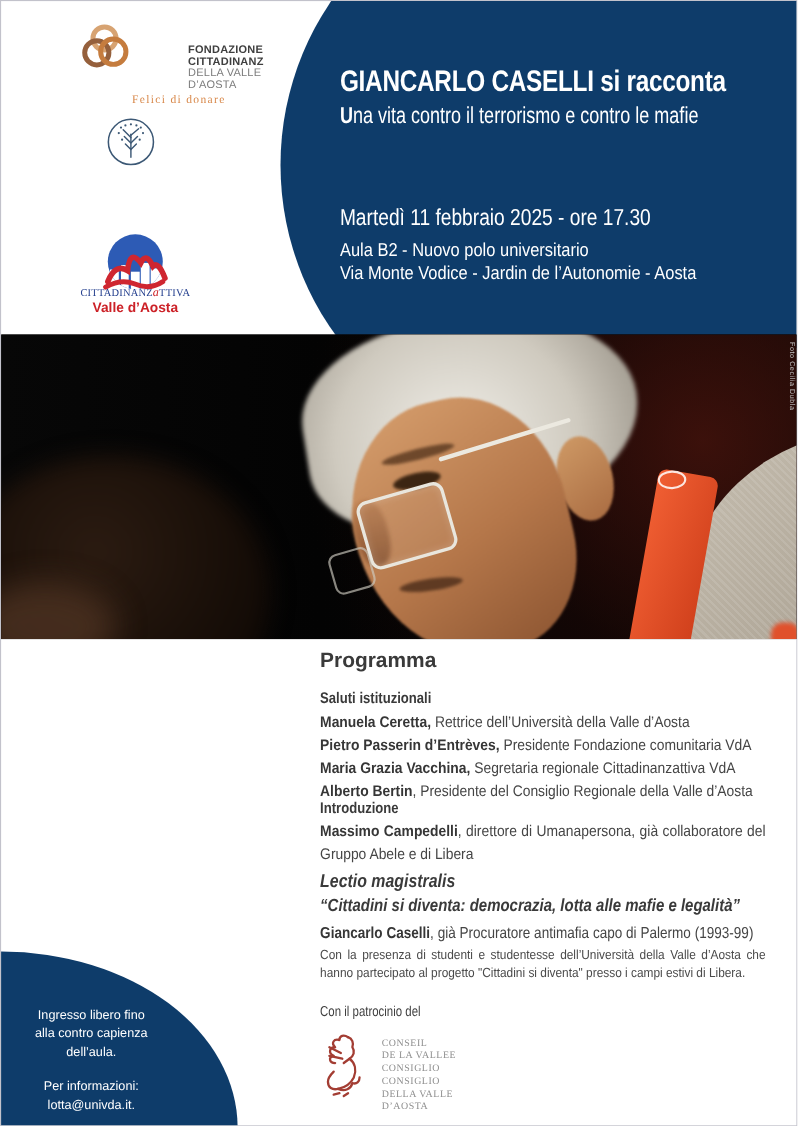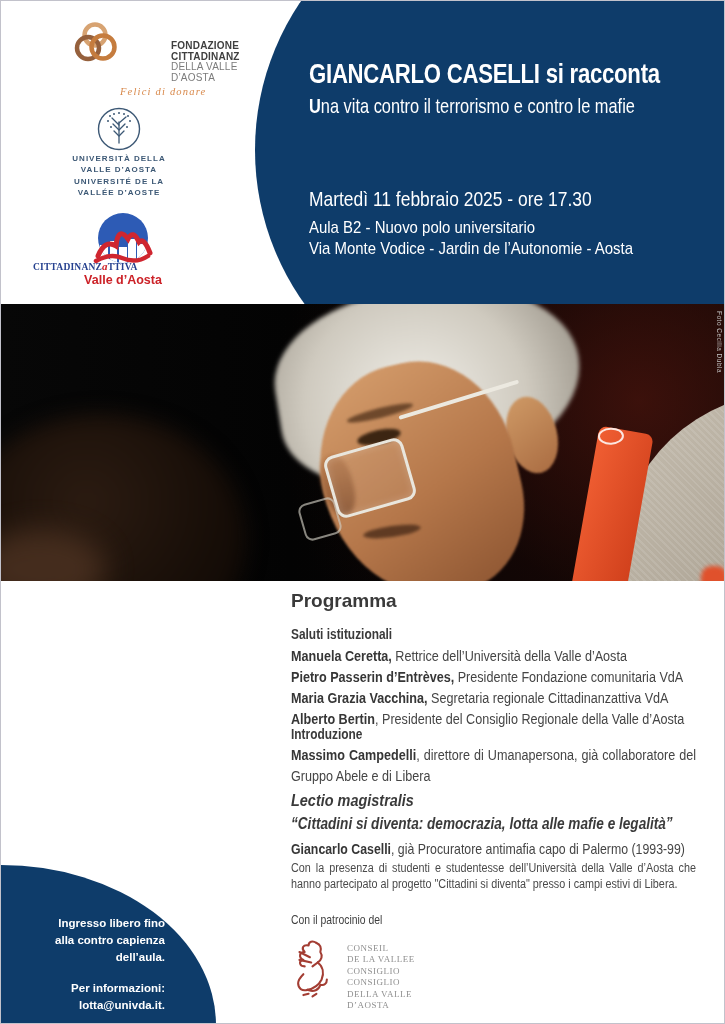--- a/index.html
+++ b/index.html
@@ -28,24 +28,24 @@
   .hdr .subtitle{top:93px;font-size:21px;}
   .hdr .subtitle b{font-weight:bold;}
   .hdr .date{top:186px;font-size:21px;}
   .hdr .venue1{top:217px;font-size:17px;}
   .hdr .venue2{top:238px;font-size:17px;}
 
   
   .fond-text{left:122px;top:40px;font-size:10px;line-height:10.7px;letter-spacing:.2px;color:#3f3f3f;z-index:2;}
   .fond-text .grey{color:#7b7b7b;font-weight:normal;}
   .fond-text div{font-weight:bold;margin-left:48px;}
-  .fond-tag{left:119px;top:85px;font-size:10.5px;font-style:italic;letter-spacing:1.2px;color:#d8884a;font-family:"Liberation Serif",serif;z-index:2;}
+  .fond-tag{left:119px;top:85px;font-size:10.5px;letter-spacing:1.2px;color:#d8884a;font-family:"Liberation Serif",serif;z-index:2;}
   .uni-text{left:38px;top:153px;width:160px;text-align:center;font-size:8px;font-weight:bold;letter-spacing:1px;line-height:10.5px;color:#3c5875;z-index:2;}
   .uni-text .gap{height:2px;}
-  .citt-word{left:32px;top:259px;width:180px;font-size:9.5px;font-weight:bold;color:#26418f;font-family:"Liberation Serif",serif;letter-spacing:.2px;z-index:2;}
+  .citt-word{left:32px;top:259px;width:180px;text-align:center;font-size:9.5px;font-weight:normal;color:#26418f;font-family:"Liberation Serif",serif;letter-spacing:.2px;z-index:2;}
   .citt-word .reda{color:#cc2127;font-style:italic;font-size:11px;}
   .citt-region{left:32px;top:272px;width:180px;text-align:center;font-size:12.5px;font-weight:bold;color:#cc2127;z-index:2;}
 
   
   .photo{left:0;top:303px;width:725px;height:277px;overflow:hidden;z-index:3;background:#050505;}
   .photo>div{position:absolute;}
   .ph-bg{inset:0;background:
       radial-gradient(circle at 88% 35%, rgba(74,20,13,.75) 0%, rgba(30,8,5,.4) 30%, rgba(0,0,0,0) 55%),
       linear-gradient(90deg,#070707 0%,#030303 40%,#0a0505 70%,#140806 100%);}
   .ph-fg-head{left:-45px;top:110px;width:290px;height:250px;border-radius:50%;
@@ -85,21 +85,21 @@
   .intro2{left:290px;top:767px;font-size:14px;}
   .h-lectio{left:290px;top:790px;font-size:17px;font-weight:bold;font-style:italic;color:#3a3a3a;}
   .quote{left:290px;top:814px;font-size:16px;font-weight:bold;font-style:italic;color:#3a3a3a;}
   .gianc{left:290px;top:840px;font-size:14.5px;}
   .note{left:290px;top:859px;width:450px;font-size:12px;line-height:16px;text-align:justify;color:#4a4a4a;}
   .patro{left:290px;top:911px;font-size:13px;color:#3f3f3f;}
   .council-text{left:346px;top:942px;font-size:9px;line-height:11.4px;letter-spacing:.5px;color:#8f8f8f;font-family:"Liberation Serif",serif;}
   .lion{left:288px;top:936px;}
 
   
-  .info{left:0;top:914px;width:164px;text-align:right;color:#fff;font-size:11.5px;font-weight:bold;line-height:17px;z-index:2;}
+  .info{left:0;top:914px;width:164px;text-align:center;color:#fff;font-size:11.5px;font-weight:normal;line-height:17px;z-index:2;}
   .info .gap{height:14px;}
 </style>
 </head>
 <body>
 
 <div class="poster">
 
   <div class="abs navy-circle"></div>
 
   <div class="abs hdr">
@@ -135,27 +135,20 @@
           <circle cx="17" cy="7" r="1"></circle>
           <circle cx="22" cy="6" r="1"></circle>
         <circle cx="27" cy="7" r="1"></circle>
           <circle cx="31" cy="9" r="1"></circle>
           <circle cx="11" cy="14" r="1"></circle>
         <circle cx="33" cy="14" r="1"></circle>
           <circle cx="14" cy="20" r="1"></circle>
           <circle cx="30" cy="20" r="1"></circle>
       </g>
     </svg>
-  </div>
-  <div class="abs uni-text">
-    <div>UNIVERSITÀ DELLA</div>
-    <div>VALLE D’AOSTA</div>
-    <div class="gap"></div>
-    <div>UNIVERSITÉ DE LA</div>
-    <div>VALLÉE D’AOSTE</div>
   </div>
 
   <div class="abs" style="left:91px;top:208px;z-index:2;">
     <svg width="62" height="62" viewBox="0 0 62 62">
       <defs>
           <clipPath id="cc">
             <circle cx="31" cy="29" r="25"></circle>
           </clipPath>
         </defs>
       <circle cx="31" cy="29" r="25" fill="#2d5bb5"></circle>

